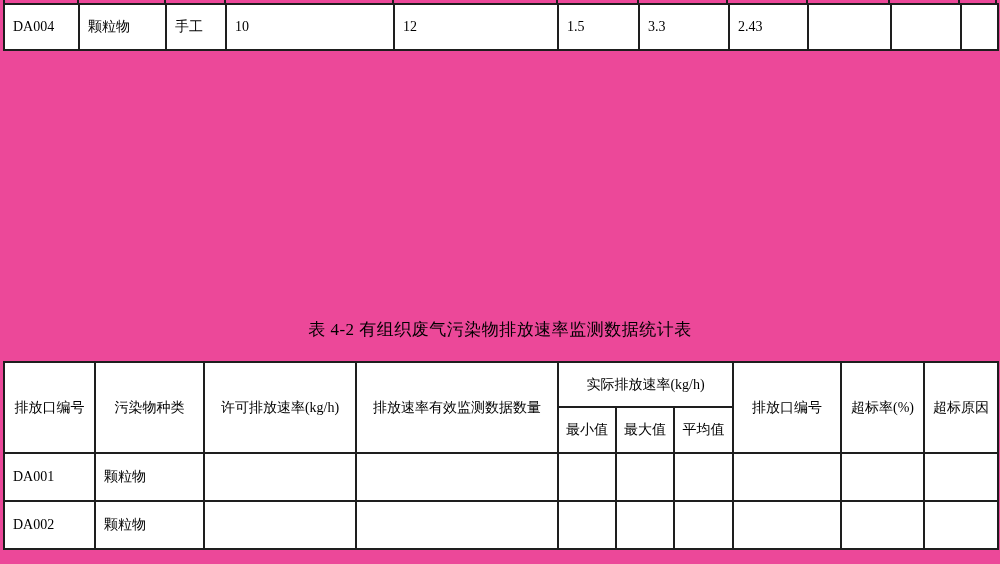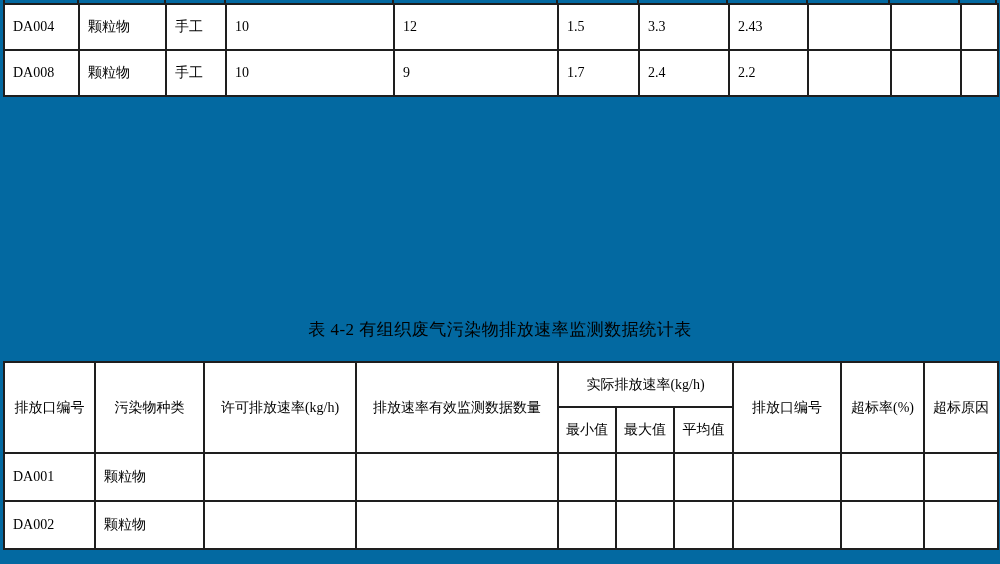--- a/index.html
+++ b/index.html
@@ -9,21 +9,21 @@
     width: 1000px;
     height: 564px;
     overflow: hidden;
     font-family: "Liberation Serif", "DejaVu Serif", serif;
     color: #000000;
   }
   .page {
     position: relative;
     width: 1000px;
     height: 564px;
-    background: #0369a1;
+    background: #ec4899;
   }
   table {
     border-collapse: collapse;
     table-layout: fixed;
     position: absolute;
     left: 3px;
     width: 994px;
   }
   td, th {
     border: 2px solid #1e1e1e;
@@ -116,33 +116,20 @@
         <td>手工</td>
         <td>10</td>
         <td>12</td>
         <td>1.5</td>
         <td>3.3</td>
         <td>2.43</td>
         <td></td>
         <td></td>
         <td></td>
       </tr>
-      <tr>
-        <td>DA008</td>
-        <td>颗粒物</td>
-        <td>手工</td>
-        <td>10</td>
-        <td>9</td>
-        <td>1.7</td>
-        <td>2.4</td>
-        <td>2.2</td>
-        <td></td>
-        <td></td>
-        <td></td>
-      </tr>
     </tbody>
   </table>
 
   <div class="section-title">表 4-2 有组织废气污染物排放速率监测数据统计表</div>
 
   <table id="table2">
     <colgroup>
       <col style="width:91px">
         <col style="width:109px">
         <col style="width:152px">

